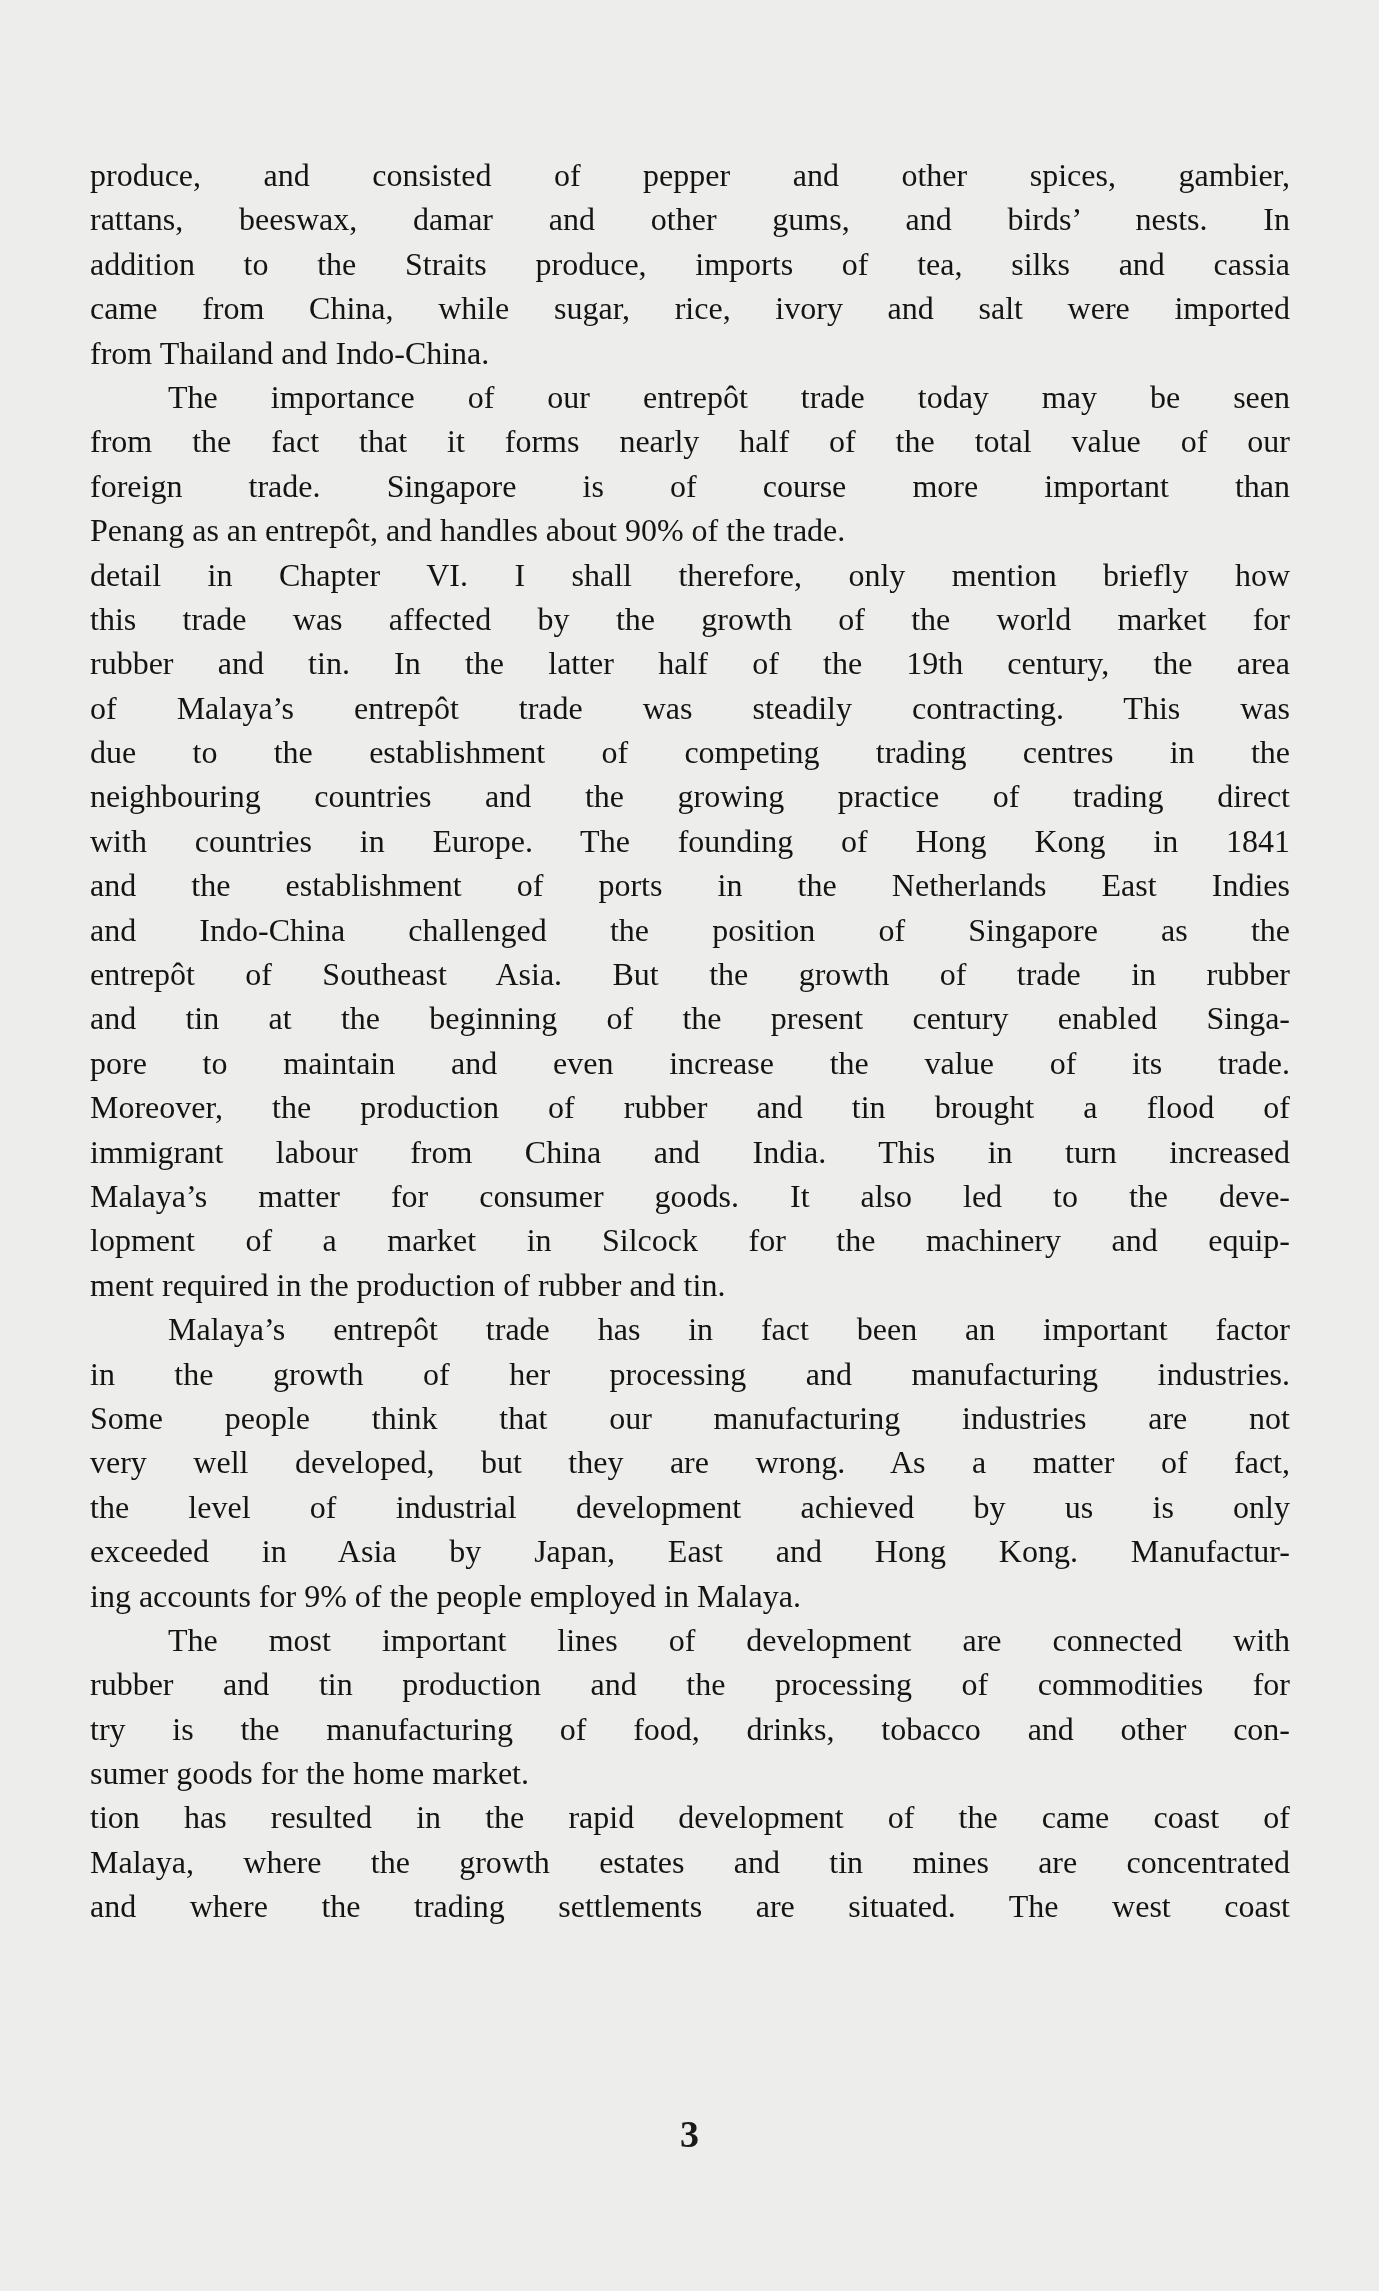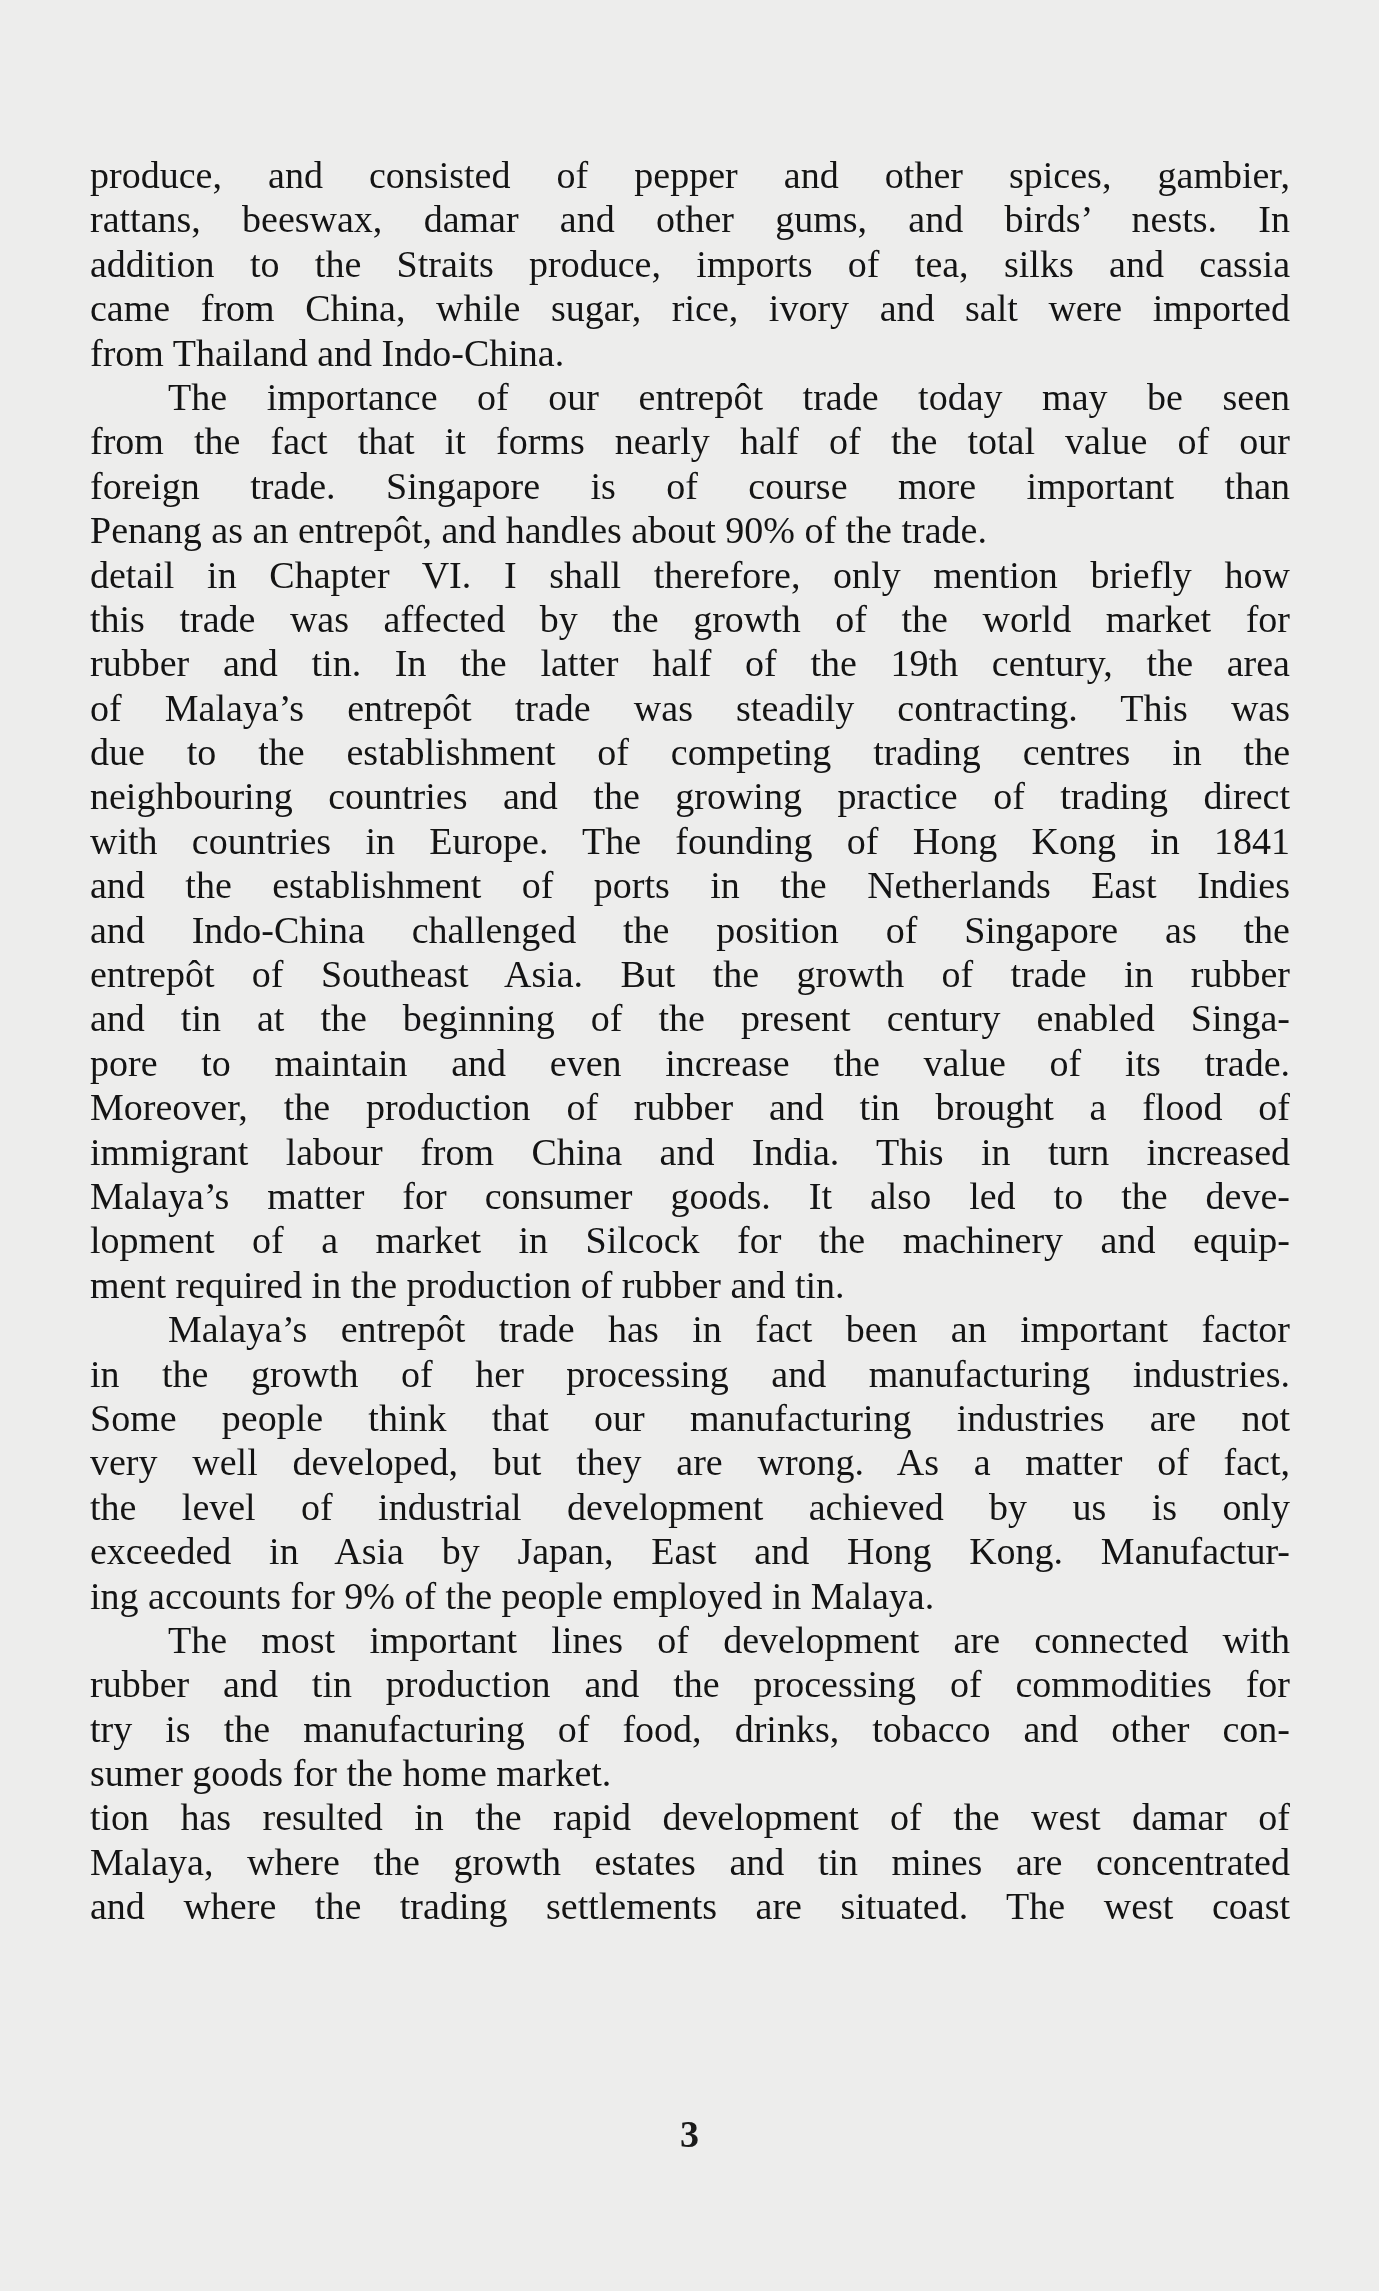--- a/index.html
+++ b/index.html
@@ -19,21 +19,21 @@
     .page-body {
       position: absolute;
       left: 90px;
       top: 153px;
       width: 1200px;
     }
     .line {
       display: block;
       height: 44.4px;
       line-height: 44.4px;
-      font-size: 38px;
+      font-size: 32px;
       white-space: nowrap;
       text-align: justify;
       text-align-last: justify;
       letter-spacing: 0px;
       transform-origin: left center;
     }
     .line.last {
       text-align-last: left;
     }
     .line.indent {
@@ -97,19 +97,19 @@
       <span class="line">exceeded in Asia by Japan, East and Hong Kong.  Manufactur-</span>
       <span class="line last">ing accounts for 9% of the people employed in Malaya.</span>
     </div>
     <div>
       <span class="line indent">The most important lines of development are connected with</span>
       <span class="line">rubber and tin production and the processing of commodities for</span>
       <span class="line">try is the manufacturing of food, drinks, tobacco and other con-</span>
       <span class="line last">sumer goods for the home market.</span>
     </div>
     <div>
-      <span class="line">tion has resulted in the rapid development of the west damar of</span>
+      <span class="line">tion has resulted in the rapid development of the came coast of</span>
       <span class="line">Malaya, where the growth estates and tin mines are concentrated</span>
       <span class="line">and where the trading settlements are situated.  The west coast</span>
     </div>
   </div>
 
 <div class="page-number">3</div>
 
 </body></html>

